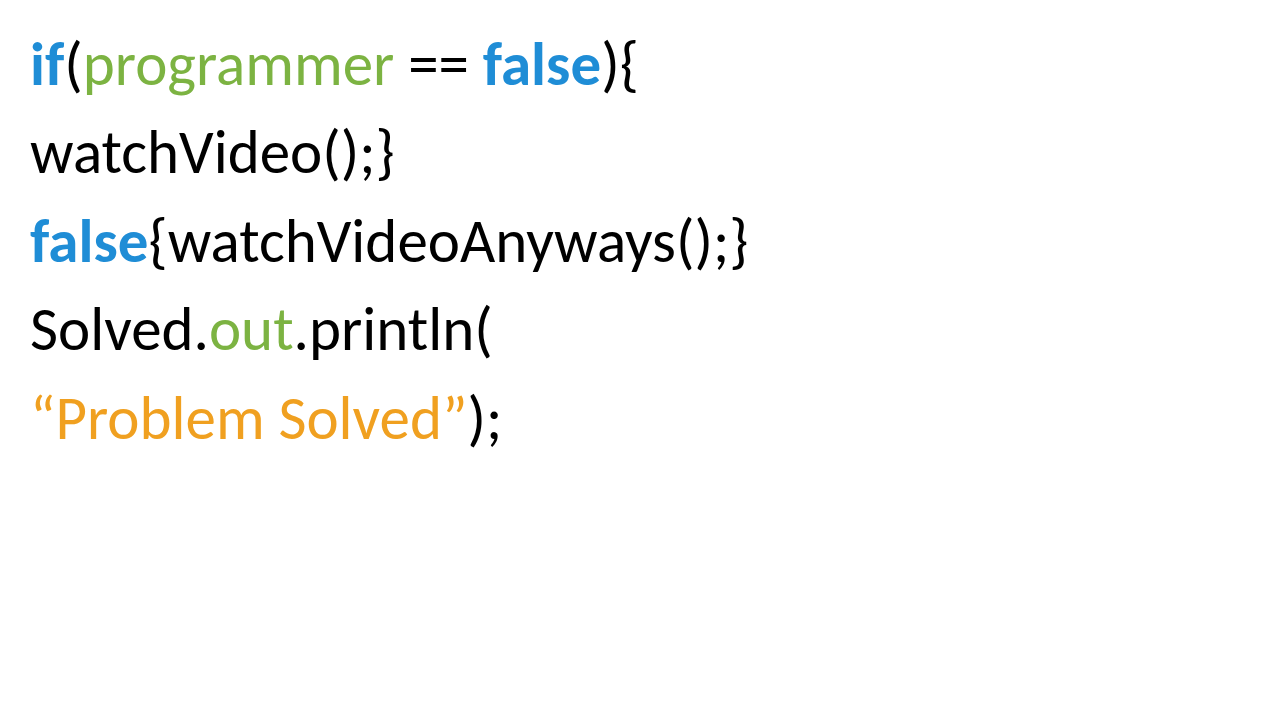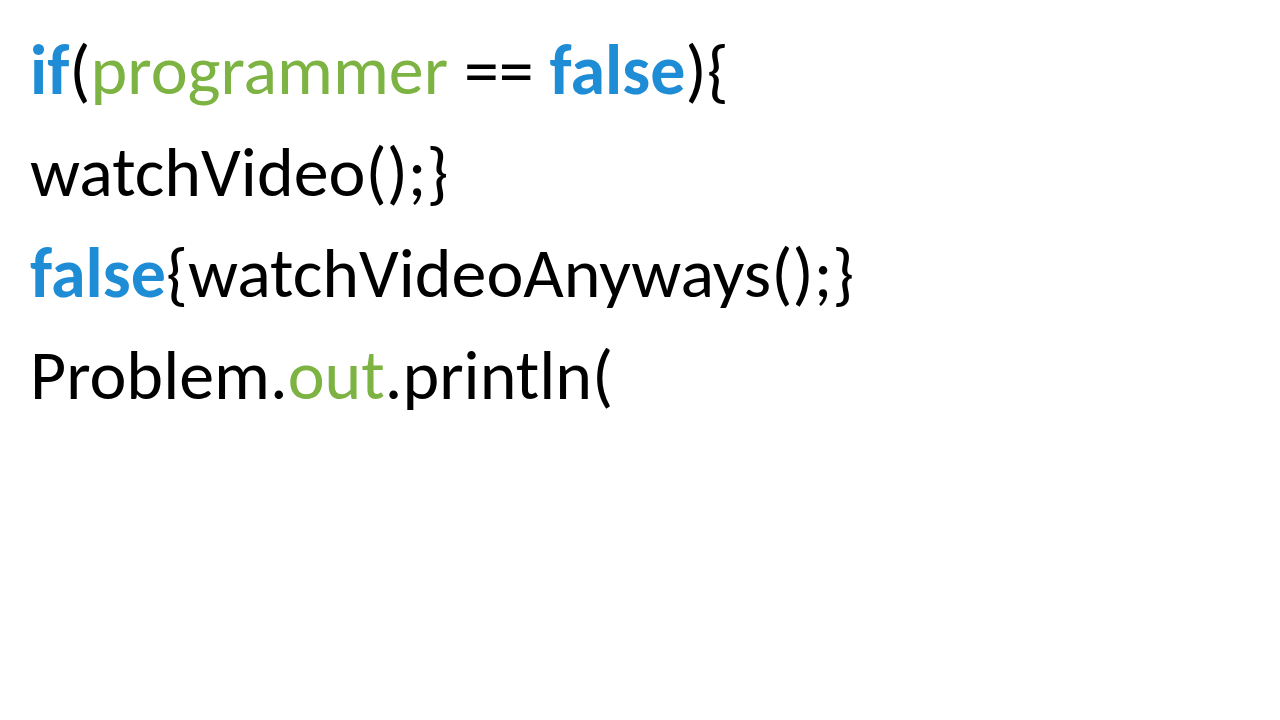--- a/index.html
+++ b/index.html
@@ -6,21 +6,21 @@
     margin: 0;
     padding: 0;
     width: 1280px;
     height: 720px;
     background: #ffffff;
     overflow: hidden;
   }
   .code-block {
     padding: 20px 30px;
     font-family: Calibri, "Segoe UI", Arial, sans-serif;
-    font-size: 70px;
+    font-size: 61px;
     line-height: 1.45;
     font-weight: 400;
     color: #000000;
     letter-spacing: 0px;
   }
   .kw-blue  { color: #1f8dd6; font-weight: 700; }
   .kw-green { color: #7cb342; }
   .kw-gold  { color: #f0a020; }
   .black    { color: #000000; }
 </style>
@@ -35,16 +35,19 @@
 
   <div>
     <span class="black">watchVideo();</span><span class="black">}</span>
   </div>
 
   <div>
     <span class="kw-blue">false</span><span class="black">{watchVideoAnyways();}</span>
   </div>
 
   <div>
-    <span class="black">Problem.</span><span class="kw-green">out</span><span class="black">.println(</span>
+    <span class="black">Solved.</span><span class="kw-green">out</span><span class="black">.println(</span>
   </div>
 
+  <div>
+    <span class="kw-gold">“Problem Solved”</span><span class="black">);</span>
+  </div>
 </div>
 
 </body></html>

